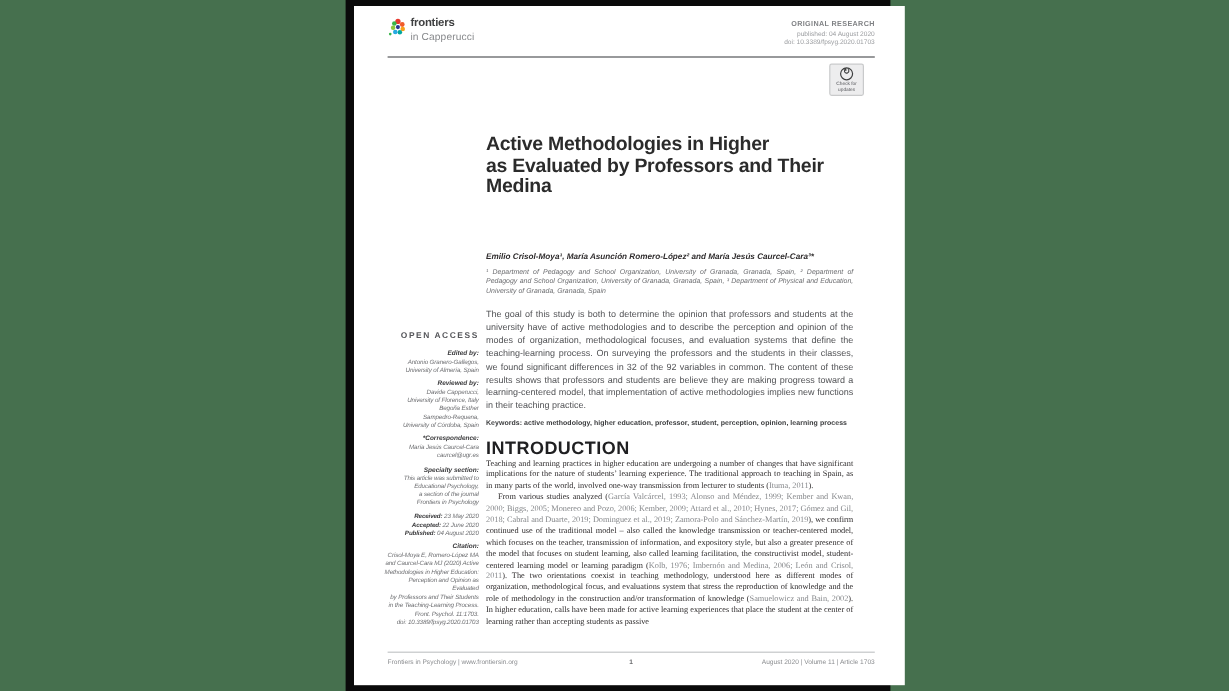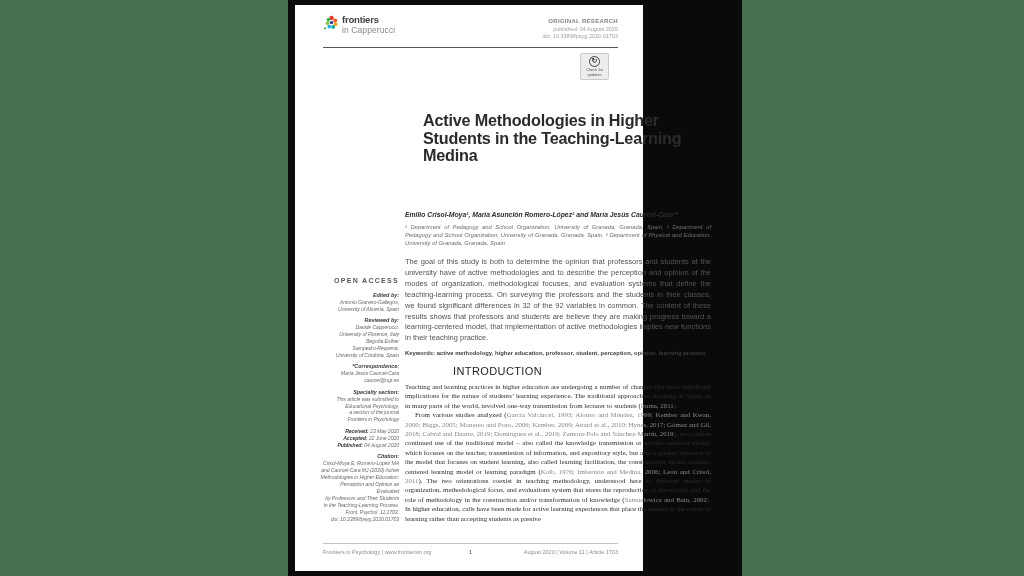--- a/index.html
+++ b/index.html
@@ -1,48 +1,48 @@
 <!DOCTYPE html>
 <html><head>
 <meta charset="utf-8">
 <style>
   * { margin:0; padding:0; box-sizing:border-box; }
   html,body { width:1024px; height:576px; overflow:hidden; }
   body { background:#46704e; font-family:"Liberation Sans", sans-serif; position:relative; }
 
   .page { position:absolute; left:288px; top:0; width:454px; height:576px; background:#0a0a0a; }
-  .page-inner { position:absolute; left:7px; top:5px; width:348px; height:566px; background:#ffffff; }
+  .page-inner { position:absolute; left:7px; top:5px; width:459px; height:566px; background:#ffffff; }
 
   
   .logo { position:absolute; left:28px; top:10px; display:flex; align-items:flex-start; }
   .logo-icon { width:16px; height:16px; margin-right:3px; }
   .logo-name { font-size:9.5px; font-weight:bold; color:#3f4041; line-height:10px; letter-spacing:-0.2px; }
   .logo-sub { font-size:8.5px; color:#87898c; line-height:10px; letter-spacing:0.1px; }
   .pubinfo { position:absolute; right:25px; top:13px; text-align:right; }
   .pub-type { font-size:6px; font-weight:bold; color:#808285; letter-spacing:0.3px; }
   .pub-line { font-size:5.5px; color:#9b9da0; margin-top:1.5px; }
   .header-rule { position:absolute; left:28px; right:25px; top:42px; height:1px; background:#55565a; }
 
   .badge { position:absolute; right:34px; top:48px; width:29px; height:27px; background:#ededee;
            border:1px solid #c9cacb; border-radius:2px; text-align:center; padding-top:2px; cursor:pointer; }
   .badge-circle { width:11px; height:11px; border:1.5px solid #3f4041; border-radius:50%; margin:0 auto;
                   font-size:7px; line-height:8.5px; color:#3f4041; font-weight:bold; }
   .badge-text { font-size:4px; line-height:4.6px; color:#55565a; margin-top:1px; }
   .title { position:absolute; left:110px; top:107px; width:306px; font-size:16.2px; line-height:17.6px;
-           font-weight:bold; color:#2b2b2b; letter-spacing:-0.2px;margin-left:18px; }
+           font-weight:bold; color:#2b2b2b; letter-spacing:-0.2px; }
   .authors { position:absolute; left:110px; top:206px; width:310px; font-size:6.8px; font-weight:bold;
              font-style:italic; color:#2e2b2c; white-space:nowrap; }
   .affils { position:absolute; left:110px; top:219px; width:306px; font-size:5.8px; font-style:italic;
             color:#6d6e71; line-height:7.8px; text-align:justify; }
   .abstract { position:absolute; left:110px; top:252px; width:306px; font-size:7.5px; color:#525356;
               line-height:10.9px; text-align:justify; }
   .keywords { position:absolute; left:110px; top:345px; width:306px; font-size:5.8px; font-weight:bold;
               color:#3b3c3e; letter-spacing:0.05px; }
-  .section-heading { position:absolute; left:110px; top:360px; font-size:11px; font-weight:normal;
-                     color:#1f1f21; letter-spacing:0.4px;margin-left:48px; }
+  .section-heading { position:absolute; left:110px; top:360px; font-size:15px; font-weight:bold;
+                     color:#1f1f21; letter-spacing:0.4px; }
   .bodytext { position:absolute; left:110px; top:377px; width:306px; font-family:"Liberation Serif", serif;
               font-size:6.9px; line-height:9.4px; color:#2e2b2c; text-align:justify; }
   .bodytext p.indent { text-indent:10px; }
   .bodytext .cite { color:#85878a; }
 
   
   .sidebar { position:absolute; left:22px; top:272px; width:82px; text-align:right; }
   .open-access { font-size:7px; font-weight:bold; color:#55565a; letter-spacing:1.3px; margin-bottom:8px; }
   .sb-label { font-size:5.4px; font-weight:bold; font-style:italic; color:#3a3a3c; line-height:7px; margin-top:4.5px; }
   .sb-lines div { font-size:5.2px; font-style:italic; color:#6d6e71; line-height:6.9px; letter-spacing:-0.1px; }
@@ -94,21 +94,21 @@
     <div class="badge">
       <div class="badge-circle">↻</div>
       <div class="badge-text">
         <div>Check for</div>
         <div>updates</div>
       </div>
     </div>
 
     <div class="title">
         <div>Active Methodologies in Higher</div>
-        <div>Students in the Teaching-Learning</div>
+        <div>as Evaluated by Professors and Their</div>
         <div>Medina</div>
       </div>
     <div class="authors">Emilio Crisol-Moya¹, María Asunción Romero-López² and María Jesús Caurcel-Cara³*</div>
     <div class="affils">¹ Department of Pedagogy and School Organization, University of Granada, Granada, Spain, ² Department of Pedagogy and School Organization, University of Granada, Granada, Spain, ³ Department of Physical and Education, University of Granada, Granada, Spain</div>
 
     <div class="abstract">The goal of this study is both to determine the opinion that professors and students at the university have of active methodologies and to describe the perception and opinion of the modes of organization, methodological focuses, and evaluation systems that define the teaching-learning process. On surveying the professors and the students in their classes, we found significant differences in 32 of the 92 variables in common. The content of these results shows that professors and students are believe they are making progress toward a learning-centered model, that implementation of active methodologies implies new functions in their teaching practice.</div>
     <div class="keywords">Keywords: active methodology, higher education, professor, student, perception, opinion, learning process</div>
 
     <div class="sidebar">
       <div class="open-access">OPEN ACCESS</div>

